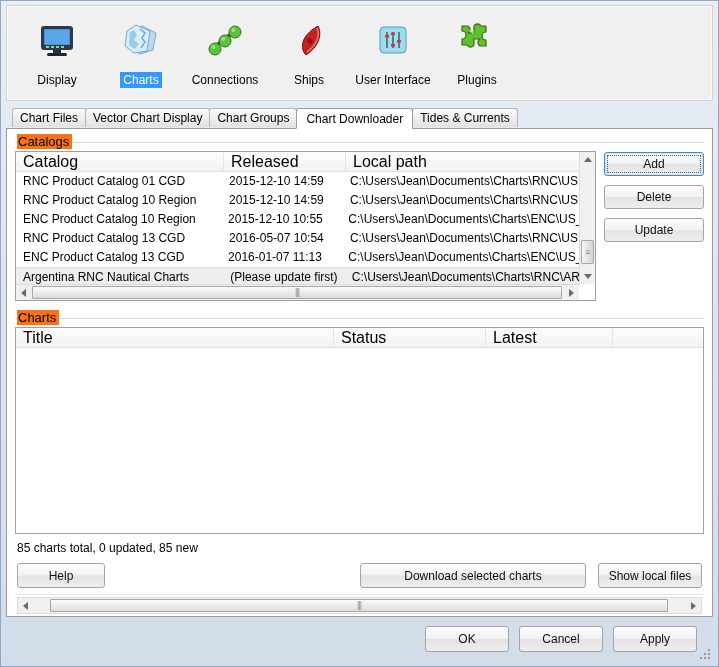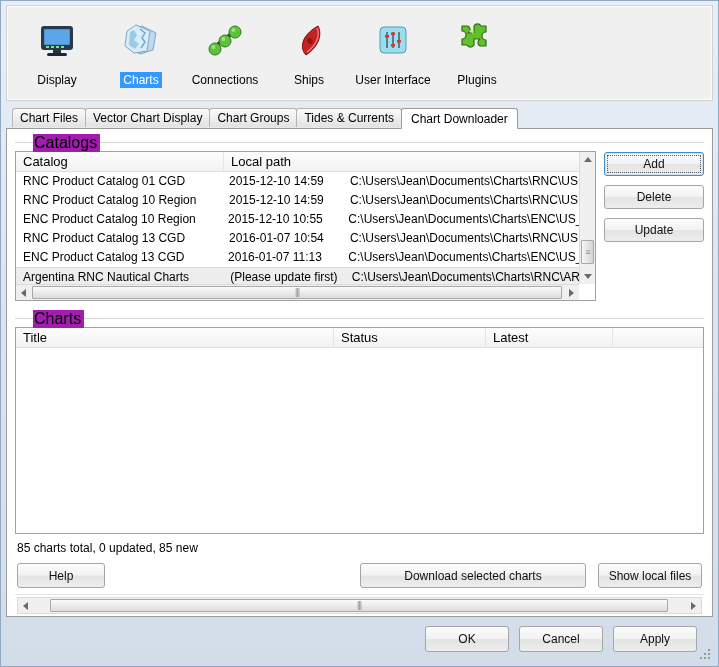--- a/index.html
+++ b/index.html
@@ -157,24 +157,24 @@
     min-height: 0;
     padding: 6px 8px 0 8px;
     display: flex;
     flex-direction: column;
   }
 
   
   .group { position: relative; }
   .group > .glabel {
     position: absolute;
-    left: 18px; top: -1px;
-    background: #a21caf;
+    left: 2px; top: -1px;
+    background: #f97316;
     padding: 0 3px 0 1px;
-    font-size: 16px;
+    font-size: 13px;
     z-index: 2;
   }
   .group > .gline {
     position: absolute;
     left: 0; right: 0; top: 7px;
     height: 1px;
     background: #d6d6d6;
   }
 
   .groupinner { padding-top: 16px; }
@@ -188,21 +188,21 @@
     background: #fff;
     border: 1px solid #a0a0a0;
     position: relative;
     overflow: hidden;
   }
   .lheader {
     display: flex;
     height: 20px;
     background: linear-gradient(180deg,#fdfdfd 0%,#f2f2f2 100%);
     border-bottom: 1px solid #e0e0e0;
-    font-size: 13px;
+    font-size: 16px;
   }
   .lheader .hcell {
     line-height: 19px;
     padding-left: 7px;
     border-right: 1px solid #e6e6e6;
     overflow: hidden;
     white-space: nowrap;
     cursor: pointer;
   }
   .lrows { position: relative; }
@@ -443,37 +443,38 @@
         </div>
         <div class="tlabel">Plugins</div>
       </div>
 
     </div>
 
     <div class="tabstrip">
       <div class="tab">Chart Files</div>
       <div class="tab">Vector Chart Display</div>
       <div class="tab">Chart Groups</div>
+      <div class="tab active">Chart Downloader</div>
       <div class="tab">Tides &amp; Currents</div>
-      <div class="tab active">Chart Downloader</div>
     </div>
 
     <div class="tabpage">
       <div class="pagebody">
 
         <div class="group" style="flex:0 0 auto;">
           <div class="gline"></div>
           <div class="glabel">Catalogs</div>
 
           <div class="groupinner">
             <div class="catrow">
 
               <div class="listbox" style="width:584px;height:150px;">
                 <div class="lheader" style="padding-right:16px;">
                   <div class="hcell" style="width:208px;">Catalog</div>
+                  <div class="hcell" style="width:122px;">Released</div>
                   <div class="hcell" style="flex:1 1 auto;border-right:none;">Local path</div>
                 </div>
 
                 <div class="lrows" style="padding-right:16px;">
                   <div class="lrow">
                     <div class="cell" style="width:208px;">RNC Product Catalog 01 CGD</div>
                     <div class="cell" style="width:122px;">2015-12-10 14:59</div>
                     <div class="cell" style="flex:1 1 auto;">C:\Users\Jean\Documents\Charts\RNC\US.</div>
                   </div>
                   <div class="lrow">
@@ -481,21 +482,21 @@
                     <div class="cell" style="width:122px;">2015-12-10 14:59</div>
                     <div class="cell" style="flex:1 1 auto;">C:\Users\Jean\Documents\Charts\RNC\US.</div>
                   </div>
                   <div class="lrow">
                     <div class="cell" style="width:208px;">ENC Product Catalog 10 Region</div>
                     <div class="cell" style="width:122px;">2015-12-10 10:55</div>
                     <div class="cell" style="flex:1 1 auto;">C:\Users\Jean\Documents\Charts\ENC\US_</div>
                   </div>
                   <div class="lrow">
                     <div class="cell" style="width:208px;">RNC Product Catalog 13 CGD</div>
-                    <div class="cell" style="width:122px;">2016-01-07 10:54</div>
+                    <div class="cell" style="width:122px;">2016-05-07 10:54</div>
                     <div class="cell" style="flex:1 1 auto;">C:\Users\Jean\Documents\Charts\RNC\US.</div>
                   </div>
                   <div class="lrow">
                     <div class="cell" style="width:208px;">ENC Product Catalog 13 CGD</div>
                     <div class="cell" style="width:122px;">2016-01-07 11:13</div>
                     <div class="cell" style="flex:1 1 auto;">C:\Users\Jean\Documents\Charts\ENC\US_</div>
                   </div>
                   <div class="lrow sel">
                     <div class="cell" style="width:208px;">Argentina RNC Nautical Charts</div>
                     <div class="cell" style="width:122px;">(Please update first)</div>

